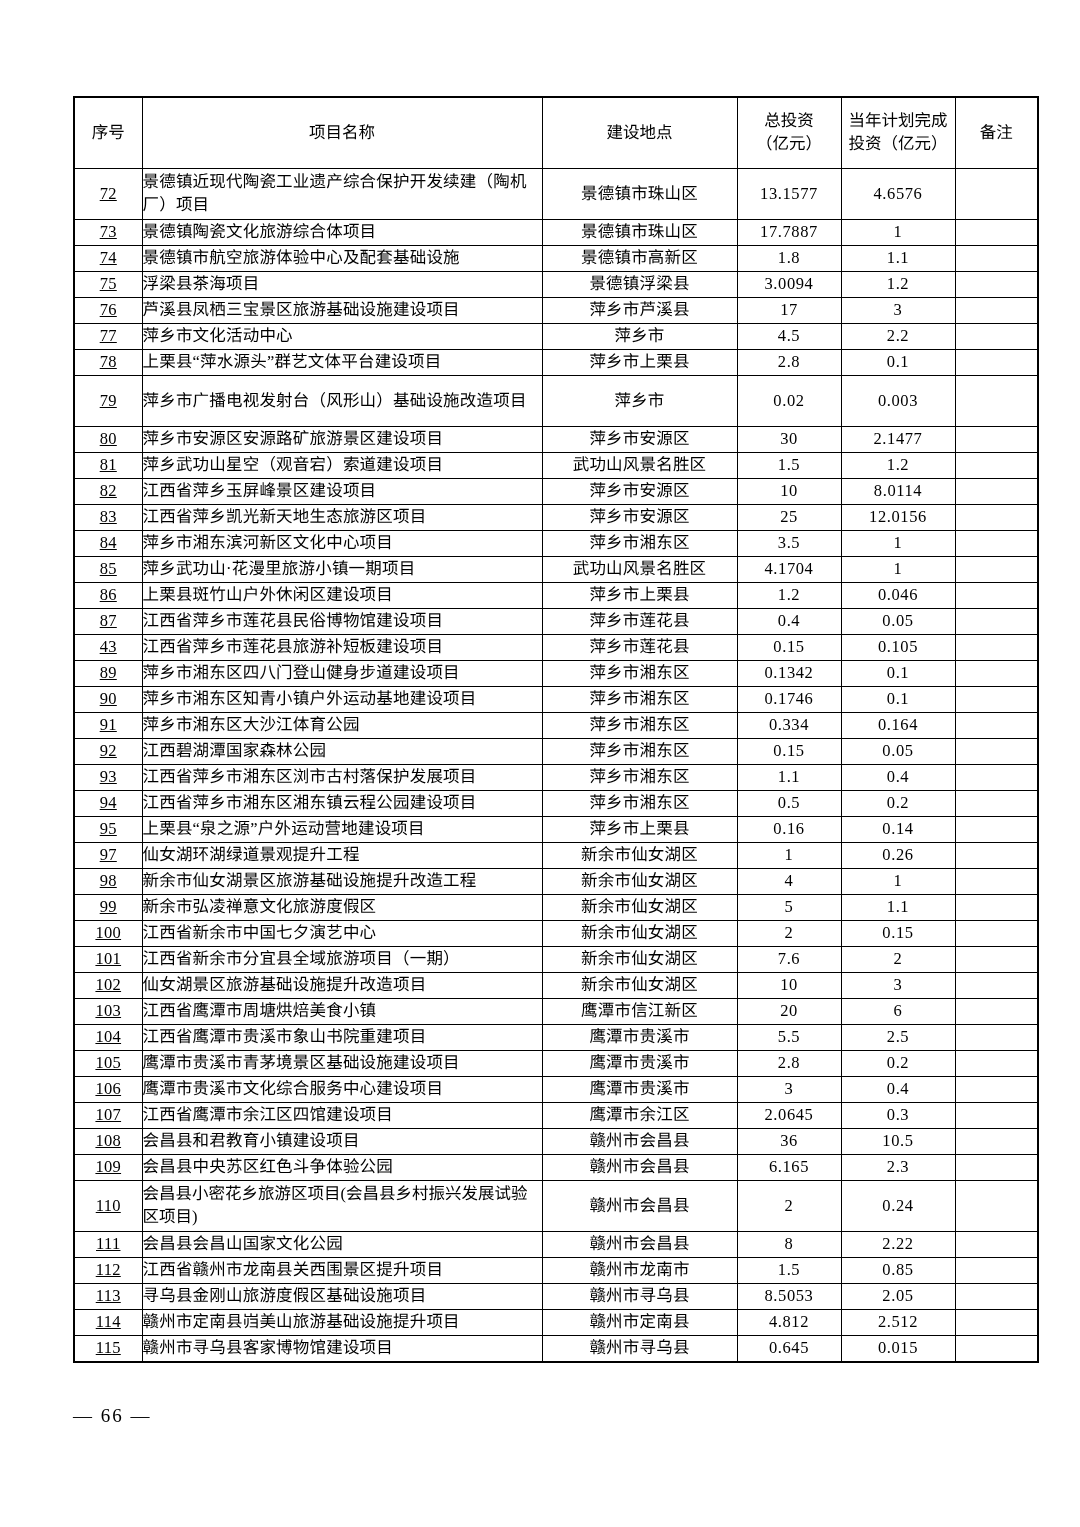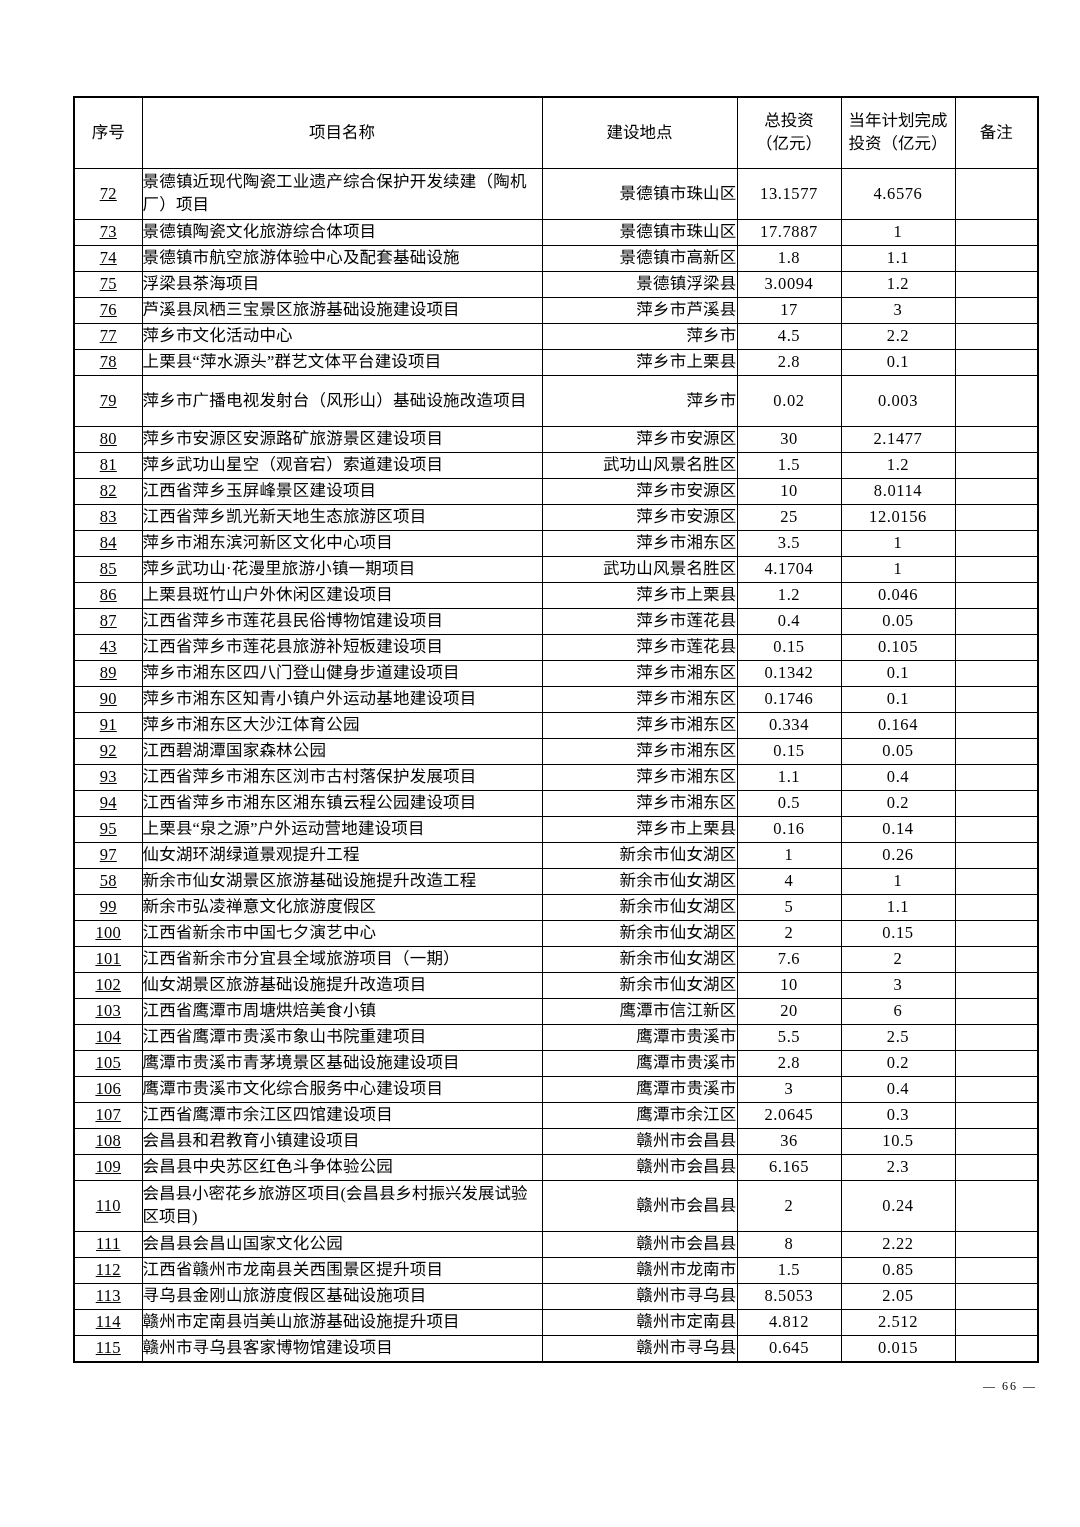--- a/index.html
+++ b/index.html
@@ -13,21 +13,21 @@
     height: 1527px;
     font-family: "Liberation Serif", "DejaVu Serif", serif;
     color: #000000;
     -webkit-font-smoothing: antialiased;
   }
   .page {
     position: relative;
     width: 1080px;
     height: 1157px;
     box-sizing: border-box;
-    padding: 96px 43px 0 73px;
+    padding: 96px 54px 0 73px;
   }
   table.project-table {
     width: 964px;
     border-collapse: collapse;
     table-layout: fixed;
     border: 2px solid #000;
   }
   table.project-table col.c-seq    { width: 68px; }
   table.project-table col.c-name   { width: 400px; }
   table.project-table col.c-loc    { width: 195px; }
@@ -65,38 +65,38 @@
   }
   td.name {
     text-align: left;
     padding: 1px 3px 1px 7px;
     letter-spacing: 0.2px;
   }
   td.name.tight {
     letter-spacing: 0;
   }
   td.loc {
-    text-align: right;
+    text-align: center;
     padding: 1px 3px 1px 7px;
     letter-spacing: 0.2px;
   }
   td.num {
     text-align: center;
     font-size: 16px;
     letter-spacing: 0.6px;
   }
   td.remark {
     text-align: center;
   }
   tr.tall td { height: 50px; }
 
   .page-footer {
-    margin-top: 16px;
-    text-align: right;
-    font-size: 12px;
+    margin-top: 42px;
+    text-align: left;
+    font-size: 19px;
     letter-spacing: 2px;
   }
 </style>
 </head>
 <body>
 
 <div class="page">
 
   <table class="project-table">
     <colgroup>
@@ -326,21 +326,21 @@
         </tr>
         <tr>
           <td class="seq">97</td>
           <td class="name">仙女湖环湖绿道景观提升工程</td>
           <td class="loc">新余市仙女湖区</td>
           <td class="num">1</td>
           <td class="num">0.26</td>
           <td class="remark"></td>
         </tr>
         <tr>
-          <td class="seq">58</td>
+          <td class="seq">98</td>
           <td class="name">新余市仙女湖景区旅游基础设施提升改造工程</td>
           <td class="loc">新余市仙女湖区</td>
           <td class="num">4</td>
           <td class="num">1</td>
           <td class="remark"></td>
         </tr>
         <tr>
           <td class="seq">99</td>
           <td class="name">新余市弘凌禅意文化旅游度假区</td>
           <td class="loc">新余市仙女湖区</td>

